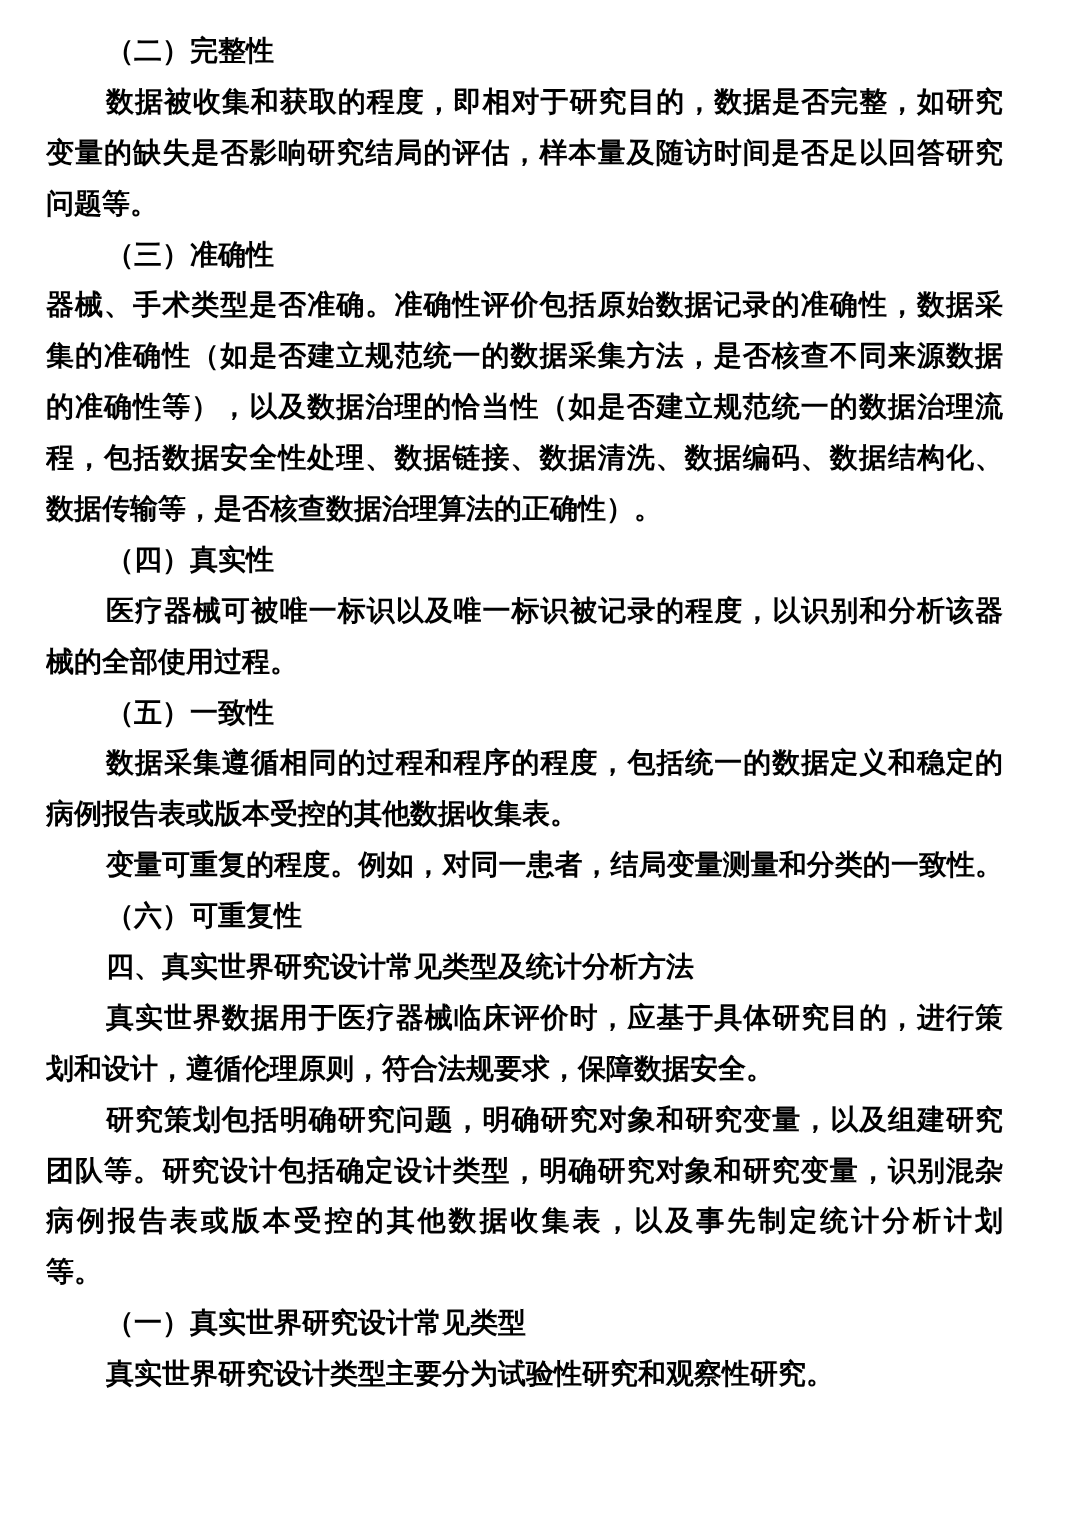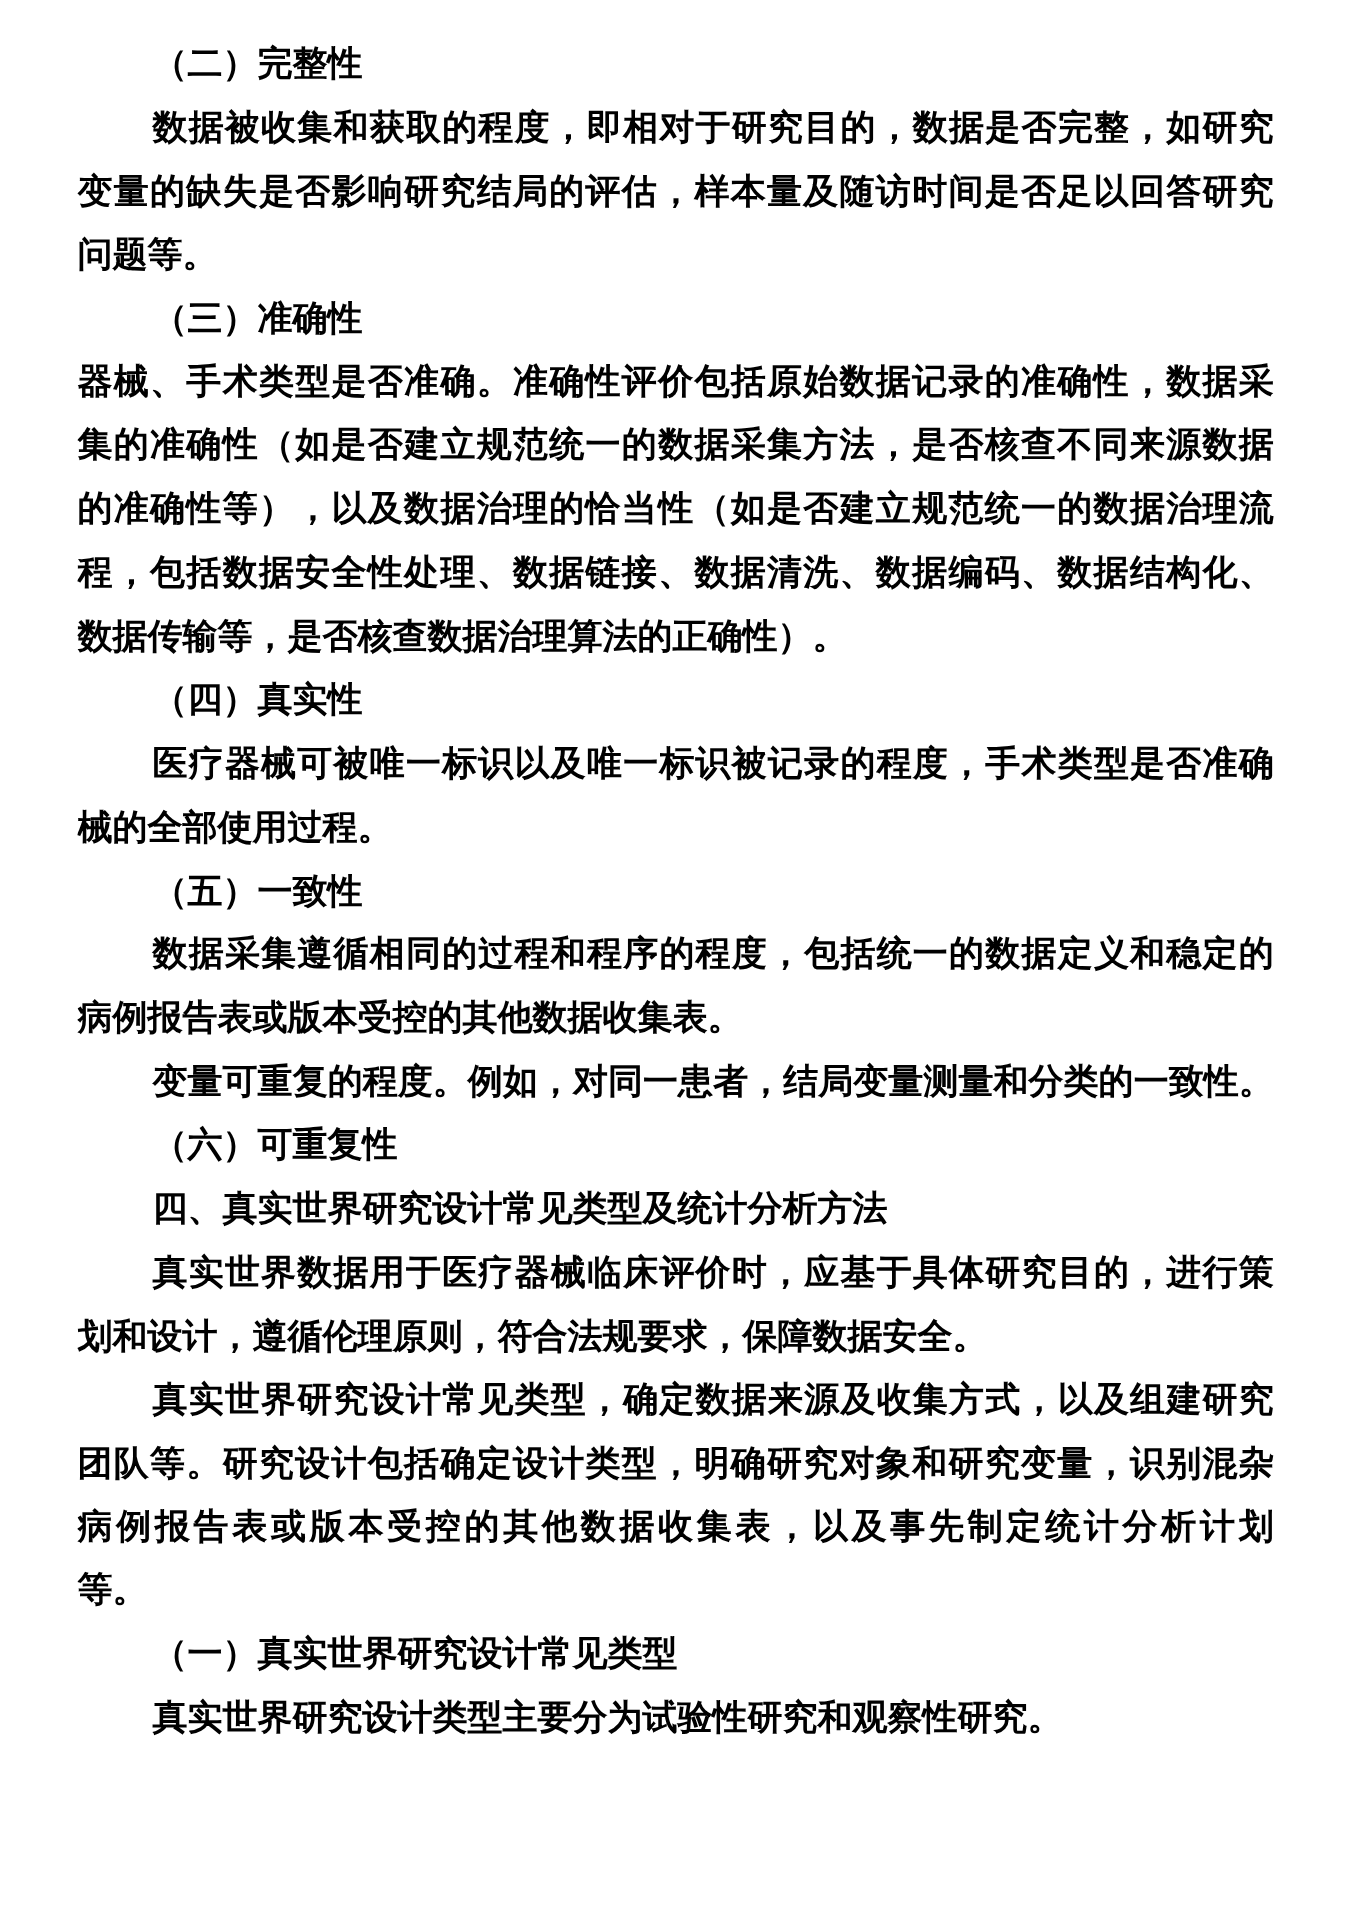--- a/index.html
+++ b/index.html
@@ -10,23 +10,24 @@
   .page {
     position: relative;
     width: 1080px;
     height: 1526px;
     background: #ffffff;
     overflow: hidden;
     font-family: "Liberation Sans", "DejaVu Sans", sans-serif;
   }
   .text-block {
     position: absolute;
-    left: 62px;
+    left: 46px;
     top: 26px;
     width: 957px;
+    font-family: Liberation Serif, serif;
   }
   .line {
     height: 50.9px;
     line-height: 50.9px;
     font-size: 28px;
     font-weight: 600;
     color: #000000;
     text-align: left;
     overflow: hidden;
   }
@@ -49,30 +50,30 @@
       <div class="line fill indent">数据被收集和获取的程度，即相对于研究目的，数据是否完整，如研究</div>
       <div class="line fill">变量的缺失是否影响研究结局的评估，样本量及随访时间是否足以回答研究</div>
       <div class="line">问题等。</div>
       <div class="line indent">（三）准确性</div>
       <div class="line fill">器械、手术类型是否准确。准确性评价包括原始数据记录的准确性，数据采</div>
       <div class="line fill">集的准确性（如是否建立规范统一的数据采集方法，是否核查不同来源数据</div>
       <div class="line fill">的准确性等），以及数据治理的恰当性（如是否建立规范统一的数据治理流</div>
       <div class="line fill">程，包括数据安全性处理、数据链接、数据清洗、数据编码、数据结构化、</div>
       <div class="line">数据传输等，是否核查数据治理算法的正确性）。</div>
       <div class="line indent">（四）真实性</div>
-      <div class="line fill indent">医疗器械可被唯一标识以及唯一标识被记录的程度，手术类型是否准确</div>
+      <div class="line fill indent">医疗器械可被唯一标识以及唯一标识被记录的程度，以识别和分析该器</div>
       <div class="line">械的全部使用过程。</div>
       <div class="line indent">（五）一致性</div>
       <div class="line fill indent">数据采集遵循相同的过程和程序的程度，包括统一的数据定义和稳定的</div>
       <div class="line">病例报告表或版本受控的其他数据收集表。</div>
       <div class="line fill indent">变量可重复的程度。例如，对同一患者，结局变量测量和分类的一致性。</div>
       <div class="line indent">（六）可重复性</div>
       <div class="line indent">四、真实世界研究设计常见类型及统计分析方法</div>
       <div class="line fill indent">真实世界数据用于医疗器械临床评价时，应基于具体研究目的，进行策</div>
       <div class="line">划和设计，遵循伦理原则，符合法规要求，保障数据安全。</div>
-      <div class="line fill indent">真实世界研究设计常见类型，确定数据来源及收集方式，以及组建研究</div>
+      <div class="line fill indent">研究策划包括明确研究问题，明确研究对象和研究变量，以及组建研究</div>
       <div class="line fill">团队等。研究设计包括确定设计类型，明确研究对象和研究变量，识别混杂</div>
       <div class="line fill">病例报告表或版本受控的其他数据收集表，以及事先制定统计分析计划</div>
       <div class="line">等。</div>
       <div class="line indent">（一）真实世界研究设计常见类型</div>
       <div class="line indent">真实世界研究设计类型主要分为试验性研究和观察性研究。</div>
     </div>
 </div>
 
 </body></html>

